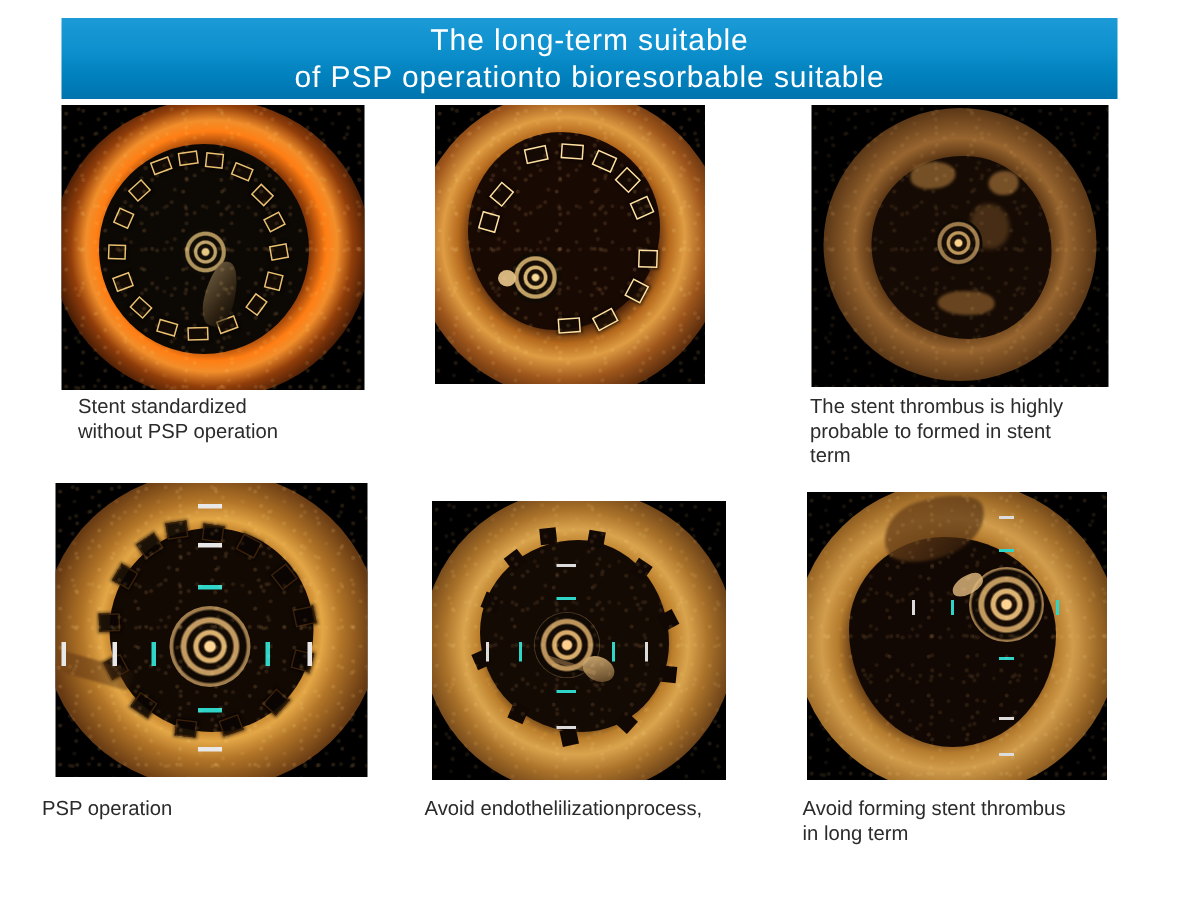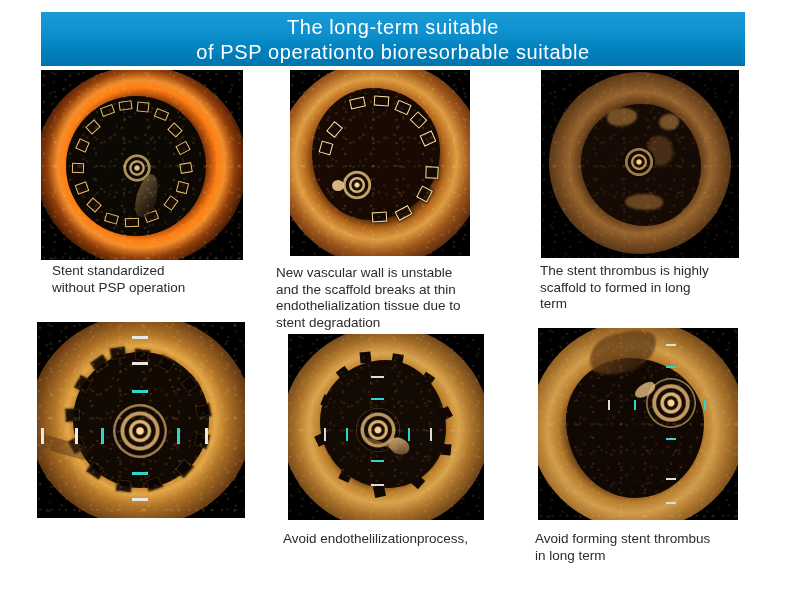--- a/index.html
+++ b/index.html
@@ -184,26 +184,20 @@
         <div class="strut box" style="left:38px;top:54px;width:11px;height:9px;border-color:#ffe0a0;transform:rotate(310deg);"></div>
         <div class="strut box" style="left:30px;top:72px;width:10px;height:10px;border-color:#ffe0a0;transform:rotate(286deg);"></div>
 
         <div class="catheter" style="left:50px;top:98px;width:34px;height:34px;
              background:radial-gradient(circle, rgba(250,220,150,1) 0 8%, rgba(24,14,6,1) 13% 21%, rgba(225,190,120,.95) 25% 31%, rgba(20,12,5,1) 35% 45%, rgba(210,175,110,.9) 49% 57%, rgba(16,10,4,1) 61% 73%, rgba(180,150,95,.8) 77% 87%, rgba(10,6,3,.9) 91% 100%);"></div>
         <div class="tick" style="left:42px;top:110px;width:12px;height:11px;background:rgba(235,200,140,.9);border-radius:50%;"></div>
         <div class="speckle"></div>
       </div>
     </div>
   </div>
-  <div class="caption" style="left:276px;top:265px;width:250px;">
-    <span>New vascular wall is unstable</span>
-    <span>and the scaffold breaks at thin</span>
-    <span>endothelialization tissue due to</span>
-    <span>stent degradation</span>
-  </div>
 
   <div class="cell" style="left:541px;top:70px;">
     <div class="oct" style="width:198px;height:188px;">
       <div class="oct-inner">
         <div class="wall" style="left:8px;top:2px;width:182px;height:182px;
              background:radial-gradient(circle at 50% 50%, rgba(18,10,4,1) 0 30%, rgba(46,24,8,1) 40%, rgba(120,74,30,.9) 48%, rgba(168,112,52,.9) 55%, rgba(128,80,34,.85) 66%, rgba(66,38,14,.8) 80%, rgba(14,7,2,.95) 94%, rgba(0,0,0,1) 100%);"></div>
         <div class="wall" style="left:40px;top:34px;width:120px;height:122px;
              background:radial-gradient(circle at 50% 52%, rgba(22,11,4,1) 0 76%, rgba(26,13,5,.45) 92%, rgba(0,0,0,0) 100%);
              border-radius:50% 48% 46% 54%/48% 52% 48% 52%;"></div>
 
@@ -212,21 +206,21 @@
         <div class="tick" style="left:84px;top:124px;width:38px;height:16px;background:rgba(140,94,44,.7);border-radius:50% 50% 45% 55%;filter:blur(1.2px);"></div>
         <div class="tick" style="left:106px;top:66px;width:26px;height:30px;background:rgba(120,80,38,.5);border-radius:45% 55% 50% 50%;filter:blur(1.4px);"></div>
         <div class="catheter" style="left:82px;top:76px;width:32px;height:32px;
              background:radial-gradient(circle, rgba(255,210,140,1) 0 9%, rgba(26,16,7,1) 14% 23%, rgba(208,166,100,.9) 27% 33%, rgba(20,12,5,1) 37% 48%, rgba(178,140,86,.85) 52% 60%, rgba(14,9,4,1) 64% 76%, rgba(140,110,66,.7) 80% 90%, rgba(8,5,2,.9) 94% 100%);"></div>
         <div class="speckle" style="opacity:.5;"></div>
       </div>
     </div>
   </div>
   <div class="caption" style="left:540px;top:263px;width:215px;">
     <span>The stent thrombus is highly</span>
-    <span>scaffold to formed in long</span>
+    <span>probable to formed in stent</span>
     <span>term</span>
   </div>
 
   <div class="cell" style="left:37px;top:322px;">
     <div class="oct" style="width:208px;height:196px;">
       <div class="oct-inner">
         <div class="wall" style="left:-8px;top:-8px;width:224px;height:212px;
              background:radial-gradient(circle at 50% 50%, rgba(16,8,3,1) 0 26%, rgba(60,28,8,1) 34%, rgba(196,128,40,.95) 42%, rgba(240,176,74,.95) 48%, rgba(198,130,44,.9) 56%, rgba(120,68,22,.88) 70%, rgba(52,28,10,.9) 85%, rgba(16,8,3,1) 100%);"></div>
         <div class="wall" style="left:36px;top:30px;width:136px;height:136px;
              background:radial-gradient(circle at 50% 50%, rgba(18,9,3,1) 0 76%, rgba(24,12,4,.5) 92%, rgba(0,0,0,0) 100%);"></div>
@@ -259,20 +253,21 @@
         <div class="tick" style="left:95px;top:176px;width:16px;height:3px;background:#e8e8e8;"></div>
         <div class="tick" style="left:38px;top:106px;width:3px;height:16px;background:#e8e8e8;"></div>
         <div class="tick" style="left:168px;top:106px;width:3px;height:16px;background:#e8e8e8;"></div>
         <div class="tick" style="left:4px;top:106px;width:3px;height:16px;background:#e8e8e8;"></div>
         <div class="tick" style="left:95px;top:14px;width:16px;height:3px;background:#e8e8e8;"></div>
         <div class="speckle"></div>
       </div>
     </div>
   </div>
   <div class="caption" style="left:28px;top:531px;width:250px;">
+    <span>PSP operation</span>
   </div>
 
   <div class="cell" style="left:288px;top:334px;">
     <div class="oct" style="width:196px;height:186px;">
       <div class="oct-inner">
         <div class="wall" style="left:-6px;top:-8px;width:208px;height:204px;
              background:radial-gradient(circle at 49% 50%, rgba(18,9,3,1) 0 28%, rgba(72,36,10,1) 36%, rgba(198,134,46,.95) 44%, rgba(236,178,84,.92) 51%, rgba(188,126,46,.9) 60%, rgba(112,66,24,.85) 74%, rgba(44,24,8,.92) 88%, rgba(12,6,2,1) 100%);"></div>
         <div class="wall" style="left:32px;top:26px;width:126px;height:128px;
              background:radial-gradient(circle at 50% 50%, rgba(20,10,4,1) 0 76%, rgba(26,13,5,.5) 92%, rgba(0,0,0,0) 100%);
              border-radius:52% 48% 46% 54%/48% 54% 46% 52%;"></div>

